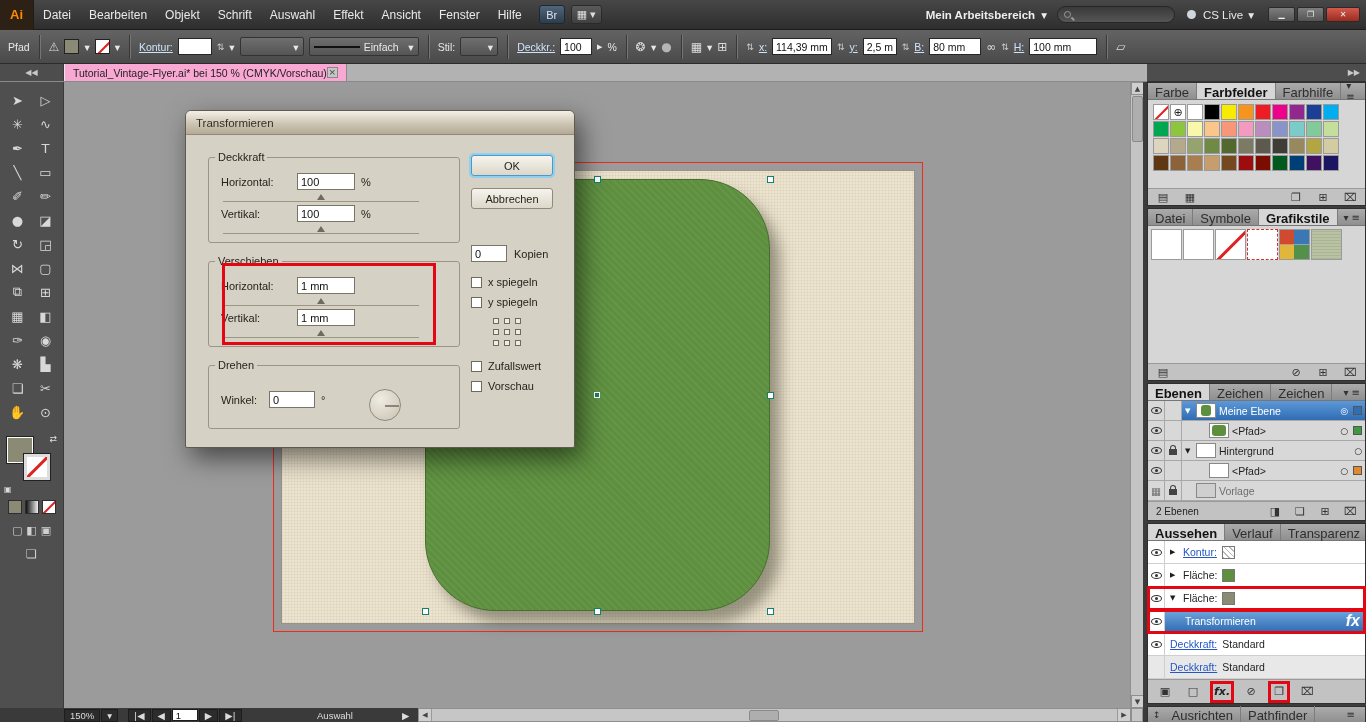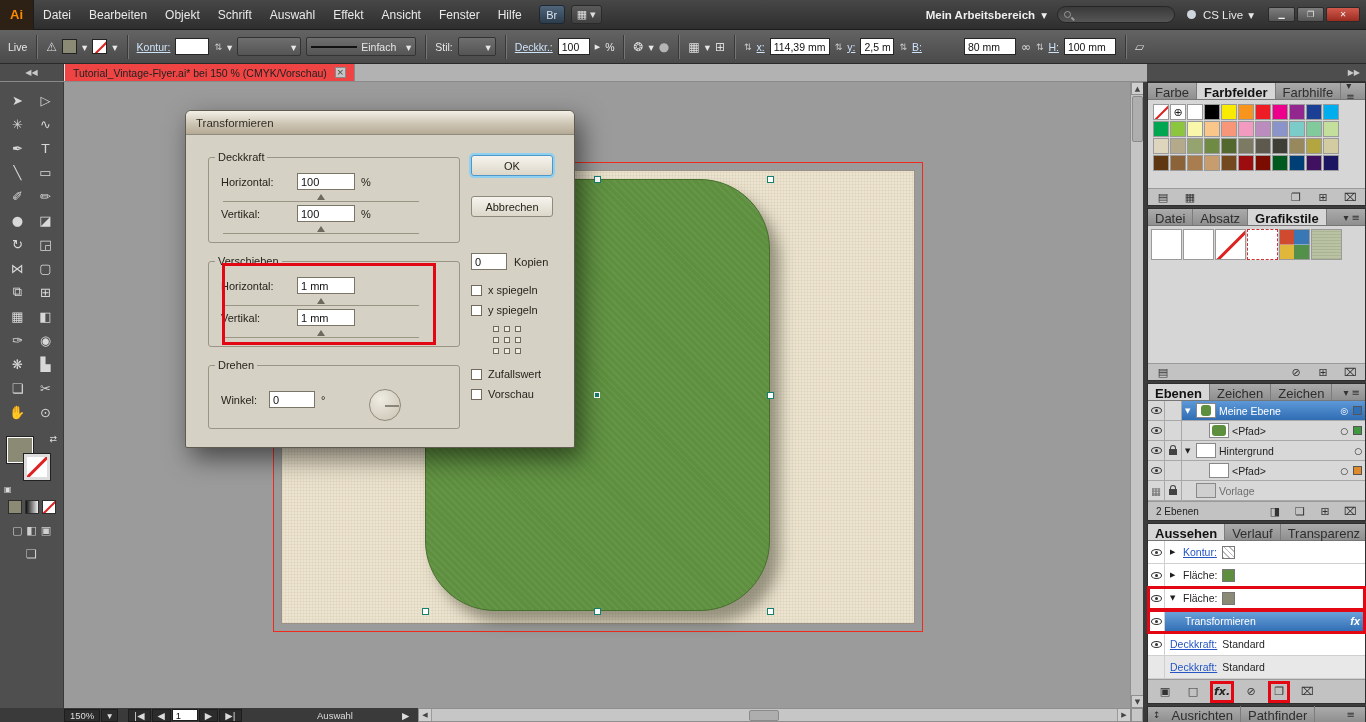--- a/index.html
+++ b/index.html
@@ -34,21 +34,21 @@
 .cbswatch.none{background:#fff;position:relative;overflow:hidden}
 .cbswatch.none::after{content:'';position:absolute;left:-2px;top:6px;width:22px;height:2px;background:#d22;transform:rotate(-45deg)}
 .cbdrop{display:flex;align-items:center;gap:4px;height:19px;padding:0 4px;background:linear-gradient(#6e6e6e,#555);border:1px solid #333;border-radius:2px}
 .strokeline{width:46px;height:2px;background:#111}
 .cbicon{font-size:12px;color:#ddd}
 .spin{font-size:9px;color:#ccc}
 
 
 #tabstrip{position:absolute;left:0;top:64px;width:1147px;height:18px;background:#b2b2b2;border-bottom:1px solid #8a8a8a;display:flex;align-items:stretch}
 .tabcorner{width:64px;background:#4d4d4d;border-right:1px solid #3a3a3a;color:#c9c9c9;font-size:8px;display:flex;align-items:center;justify-content:center}
-.doctab{display:flex;align-items:center;gap:8px;background:#ef4444;border-right:1px solid #8a8a8a;border-left:1px solid #e8e8e8;padding:0 8px;color:#222;font-size:10.5px}
+.doctab{display:flex;align-items:center;background:#f9a8d4;border-right:1px solid #8a8a8a;border-left:1px solid #e8e8e8;padding:0 8px;color:#222;font-size:10.5px}
 .doctab .close{color:#444;border:1px solid #888;background:#c6c6c6;width:11px;height:11px;line-height:9px;text-align:center;font-size:9px}
 
 
 #toolbar{position:absolute;left:0;top:82px;width:64px;height:626px;background:#4f4f4f;border-right:1px solid #3a3a3a}
 #tools-grid{display:grid;grid-template-columns:28px 28px;justify-content:center;margin-top:6px}
 .tool{height:24px;display:flex;align-items:center;justify-content:center;color:#d8d8d8;font-size:13px}
 #fillstroke{position:relative;height:62px;margin-top:8px}
 .fs-fill{position:absolute;left:7px;top:5px;width:26px;height:26px;background:#8b8b75;border:1px solid #fff;box-shadow:0 0 0 1px #222}
 .fs-stroke{position:absolute;left:24px;top:22px;width:26px;height:26px;background:#fff;border:3px solid #ddd;box-shadow:0 0 0 1px #222;overflow:hidden}
 .fs-stroke::after{content:'';position:absolute;left:-6px;top:8px;width:34px;height:2.5px;background:#d22;transform:rotate(-45deg)}
@@ -83,21 +83,21 @@
 #fs-move{left:22px;top:144px;width:252px;height:92px}
 #fs-rotate{left:22px;top:248px;width:252px;height:70px}
 .frow{position:absolute;left:12px;display:flex;align-items:center;gap:6px}
 .dlg-input{width:58px;height:17px;border:1px solid #7a7566;background:#fff;font-size:11px;padding:0 3px;color:#111}
 .groove{position:absolute;left:14px;right:40px;height:1px;background:#9a9585}
 .smark{position:absolute;width:0;height:0;border-left:4px solid transparent;border-right:4px solid transparent;border-bottom:6px solid #6e6a5c;top:-7px;left:48%}
 .dial{position:absolute;left:160px;top:18px;width:32px;height:32px;border-radius:50%;border:1px solid #8f8a7b;background:radial-gradient(circle at 35% 30%,#efece3,#c9c2b1)}
 .dial::after{content:'';position:absolute;left:50%;top:50%;width:14px;height:2px;background:#8a857a}
 #dlg-right{position:absolute;left:285px;top:44px;width:96px}
 .dlg-btn{width:82px;height:21px;background:linear-gradient(#f6f4ee,#dcd7c9);border:1px solid #8e8a7c;border-radius:3px;font-size:11px;color:#26231c;display:flex;align-items:center;justify-content:center;margin-bottom:9px}
-.dlg-btn.focus{border:1px solid #4e97c6;box-shadow:0 0 0 2px #8fd0f0;margin-bottom:20px}
+.dlg-btn.focus{border:1px solid #4e97c6;box-shadow:0 0 0 2px #8fd0f0;margin-bottom:12px}
 .copiesrow{display:flex;align-items:center;gap:7px;margin:36px 0 14px}
 .copies-input{width:36px;height:17px;border:1px solid #7a7566;background:#fff;font-size:11px;padding:0 3px;color:#111}
 .cbxrow{display:flex;align-items:center;gap:6px;margin-bottom:8px}
 .cbx{width:11px;height:11px;background:#fff;border:1px solid #70695c}
 #refgrid{display:grid;grid-template-columns:repeat(3,6px);gap:5px;margin:10px 0 14px 22px}
 #refgrid span{width:6px;height:6px;border:1px solid #6e6a5c;background:#efece3}
 #anno-dialog{position:absolute;left:36px;top:152px;width:214px;height:82px;border:3px solid #e30613;z-index:10}
 
 
 #rightcol{position:absolute;left:1147px;top:64px;width:219px;height:658px;background:#3c3c3c}
@@ -152,21 +152,21 @@
 #appearance-rows{background:#fff}
 .arow{display:flex;height:23px;border-bottom:1px solid #cfcfcf;background:#fff;color:#1e1e1e;font-size:10.5px;position:relative}
 .acell{width:17px;border-right:1px solid #cfcfcf;display:flex;align-items:center;justify-content:center;flex:none}
 .amain{flex:1;display:flex;align-items:center;gap:5px;padding:0 5px;min-width:0}
 .arow.sel .amain{background:linear-gradient(#6fa6dd,#2f6cb3);color:#fff}
 .alink{color:#2456c4;text-decoration:underline}
 .aswatch{width:13px;height:13px;border:1px solid #777;flex:none}
 .as-hatch{background:repeating-linear-gradient(45deg,#bbb 0 1px,#fff 1px 4px)}
 .as-green{background:#5d8f3e}
 .as-gray{background:#8b8b75}
-.afx{margin-left:auto;font-style:italic;font-weight:bold;font-size:11px}
+.afx{margin-left:auto;font-style:italic;font-weight:bold;font-size:16px}
 .arow.redbox{outline:3px solid #e30613;outline-offset:-2px;z-index:2}
 .arow.dim{background:#e8e8e8}
 #app-foot{height:24px;background:#c2c2c2;border-top:1px solid #9a9a9a;display:flex;align-items:center;gap:14px;padding:0 10px}
 .fxtext{font-style:italic;font-weight:bold;font-size:11px;color:#222}
 
 #rc-bottom{height:17px;background:linear-gradient(#ababab,#8f8f8f);border:1px solid #2f2f2f;display:flex;align-items:center;padding:0 5px;gap:4px;color:#2e2e2e;font-size:10.5px}
 #rc-bottom .sp{font-size:9px}
 
 
 #statusbar{position:absolute;left:0;top:708px;width:1147px;height:14px;background:#3a3a3a;font-size:9.5px;color:#ddd}
@@ -220,21 +220,21 @@
       <span class="icon">▾</span>
     </div>
     <div class="winbtns">
       <span class="winbtn icon">▁</span>
       <span class="winbtn icon">❐</span>
       <span class="winbtn close icon">✕</span>
     </div>
   </header>
 
   <div id="controlbar">
-    <span>Live</span>
+    <span>Pfad</span>
     <span class="cbsep"></span>
     <span class="cbicon icon">⚠</span>
     <span class="cbswatch"></span>
     <span class="icon">▾</span>
     <span class="cbswatch none"></span>
     <span class="icon">▾</span>
     <span class="cbsep"></span>
     <span class="cb-link">Kontur:</span>
     <input class="cbinput" style="width: 34px;">
     <span class="spin icon">⇅</span>
@@ -267,25 +267,25 @@
     <span class="cbicon icon">⊞</span>
     <span class="cbsep"></span>
     <span class="spin icon">⇅</span>
     <span class="cb-link">x:</span>
     <input class="cbinput" style="width: 60px;" value="114,39 mm">
     <span class="spin icon">⇅</span>
     <span class="cb-link">y:</span>
     <input class="cbinput" style="width: 34px;" value="2,5 mm">
     <span class="spin icon">⇅</span>
     <span class="cb-link">B:</span>
-    <input class="cbinput" style="width: 52px; margin-left: 37px;" value="80 mm">
+    <input class="cbinput" style="width: 52px;" value="80 mm">
     <span class="cbicon icon">∞</span>
     <span class="spin icon">⇅</span>
     <span class="cb-link">H:</span>
-    <input class="cbinput" style="width: 52px;" value="100 mm">
+    <input class="cbinput" style="width: 68px;" value="100 mm">
     <span class="cbsep"></span>
     <span class="cbicon icon">▱</span>
   </div>
 
   <div id="tabstrip">
     <div class="tabcorner icon">◀◀</div>
     <div class="doctab">
       <span>Tutorial_Vintage-Flyer.ai* bei 150 % (CMYK/Vorschau)</span>
       <span class="close icon">×</span>
     </div>
@@ -520,21 +520,21 @@
           <span class="picon icon">▦</span>
           <span class="picon icon" style="margin-left: auto;">❐</span>
           <span class="picon icon" style="margin-left: 0px;">⊞</span>
           <span class="picon icon" style="margin-left: 0px;">⌧</span>
         </div>
     </div>
 
     <div class="panel" id="styles-panel">
       <div class="pstrip" id="style-tabs">
           <span class="ptab">Datei</span>
-          <span class="ptab">Absatz</span>
+          <span class="ptab">Symbole</span>
           <span class="ptab active">Grafikstile</span>
           <span class="pmenu icon">▾ ≡</span>
         </div>
       <div id="styles-row">
           <div class="gstyle g-blank"></div>
           <div class="gstyle g-blank"></div>
           <div class="gstyle g-redslash"></div>
           <div class="gstyle g-dashed"></div>
           <div class="gstyle g-mosaic"></div>
           <div class="gstyle g-sage"></div>

